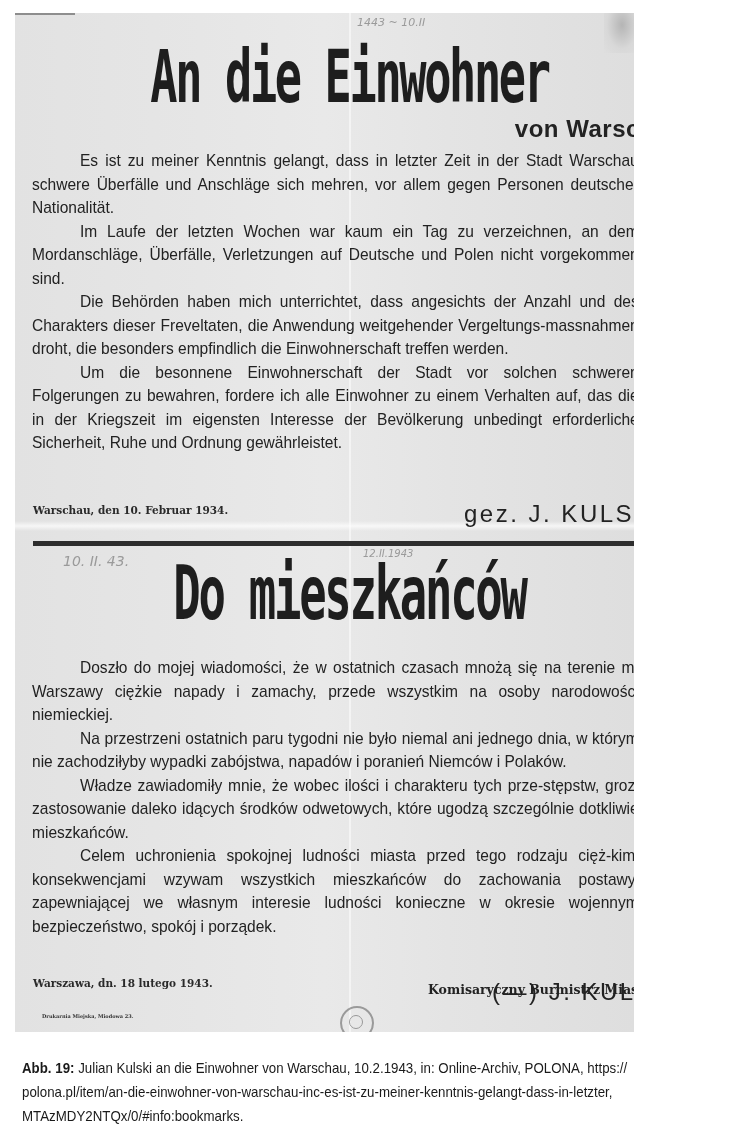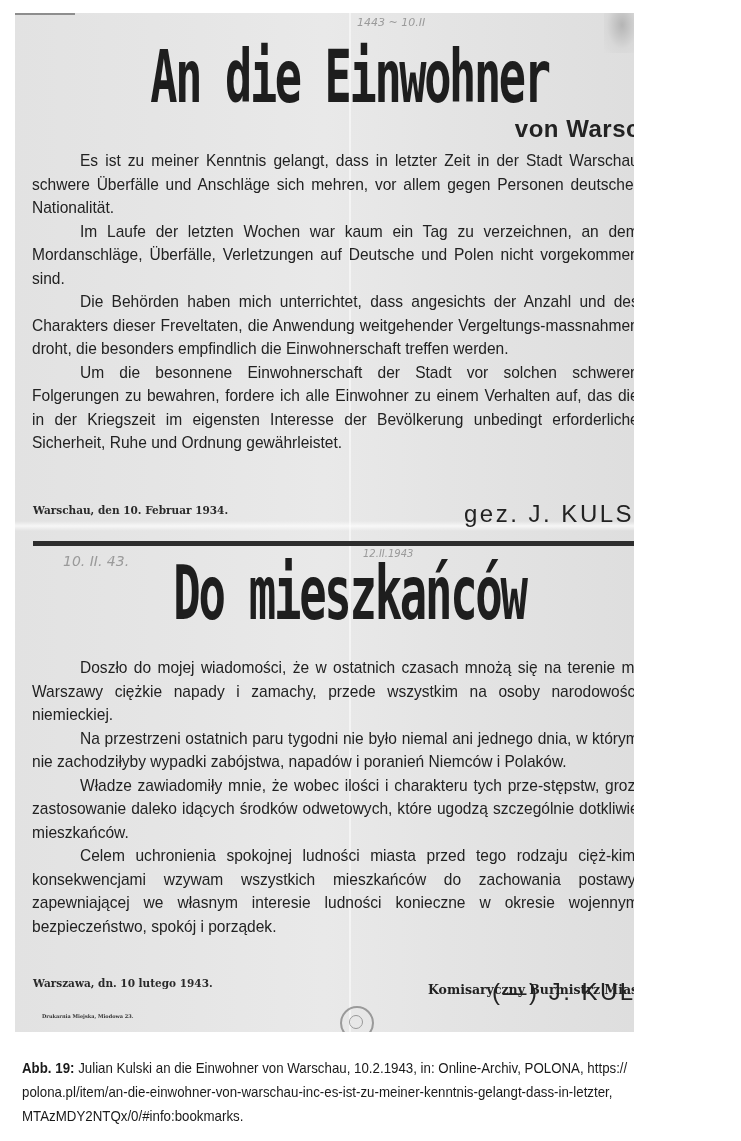--- a/index.html
+++ b/index.html
@@ -130,21 +130,21 @@
   <div class="headline h-pl">Do mieszkańców</div>
 
   <div class="body-text body-pl">
     <p>Doszło do mojej wiadomości, że w ostatnich czasach mnożą się na terenie m. Warszawy ciężkie napady i zamachy, przede wszystkim na osoby narodowości niemieckiej.</p>
     <p>Na przestrzeni ostatnich paru tygodni nie było niemal ani jednego dnia, w którym nie zachodziłyby wypadki zabójstwa, napadów i poranień Niemców i Polaków.</p>
     <p>Władze zawiadomiły mnie, że wobec ilości i charakteru tych prze-stępstw, grozi zastosowanie daleko idących środków odwetowych, które ugodzą szczególnie dotkliwie mieszkańców.</p>
     <p>Celem uchronienia spokojnej ludności miasta przed tego rodzaju cięż-kimi konsekwencjami wzywam wszystkich mieszkańców do zachowania postawy, zapewniającej we własnym interesie ludności konieczne w okresie wojennym bezpieczeństwo, spokój i porządek.</p>
   </div>
 
   <div class="sig-title sig-title-pl">Komisaryczny Burmistrz Miasta</div>
-  <div class="date date-pl">Warszawa, dn. 10 lutego 1943.</div>
+  <div class="date date-pl">Warszawa, dn. 18 lutego 1943.</div>
   <div class="sig-name sig-name-pl">(—) J. KULSKI</div>
   <div class="printer">Drukarnia Miejska, Miodowa 23.</div>
 
   <div class="stamp"></div>
 
   <div>
     <span class="pencil" style="left:648px;top:996px;font-size:7px;">b 1577496</span>
     <span class="pencil" style="left:648px;top:1008px;font-size:7px;">i 2009056</span>
   </div>
 </div>

